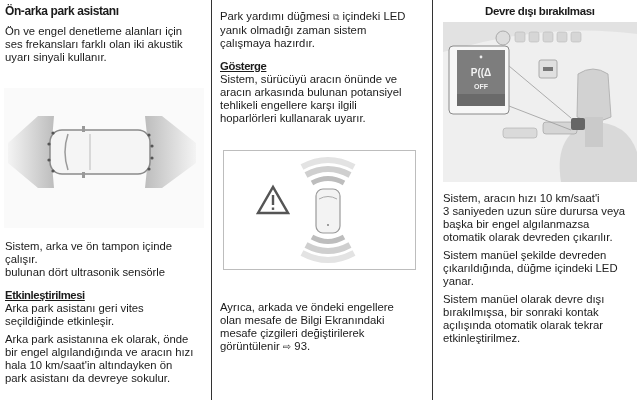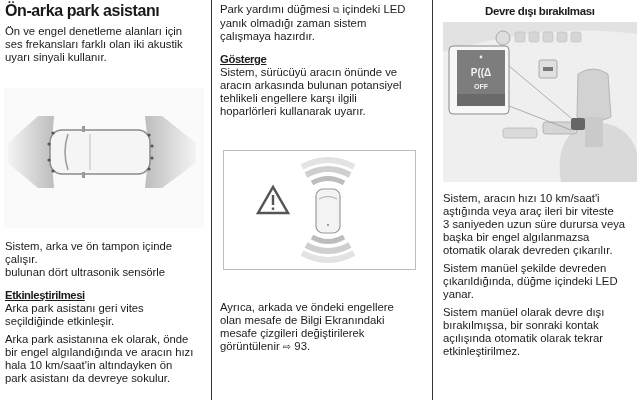--- a/index.html
+++ b/index.html
@@ -8,21 +8,21 @@
     font-family: "Liberation Sans", sans-serif; color: #1a1a1a;
     position: relative;
   }
   .col { position: absolute; top: 0; height: 400px; box-sizing: border-box; }
   .col1 { left: 5px; width: 200px; }
   .col2 { left: 220px; width: 195px; }
   .col3 { left: 443px; width: 196px; }
   .divider { position: absolute; top: 0; width: 1px; height: 400px; background: #333; }
   .d1 { left: 211px; }
   .d2 { left: 432px; }
-  .h1 { font-weight: bold; font-size: 16px; letter-spacing: -0.4px; margin: 3px 0 0 0; line-height: 16px; }
+  .h1 { font-weight: bold; font-size: 12px; letter-spacing: -0.4px; margin: 3px 0 0 0; line-height: 16px; }
   .h2 { font-weight: bold; font-size: 11.3px; letter-spacing: -0.4px; margin: 0; line-height: 13px; text-decoration: underline; }
   p { font-size: 11.3px; line-height: 13px; margin: 0; }
   .gap { margin-top: 5px; }
   .fig { position: absolute; font-weight: bold; }
   svg { display: block; }
 </style>
 </head>
 <body>
 
 <div class="divider d1"></div>
@@ -79,21 +79,21 @@
   <p>seçildiğinde etkinleşir.</p>
   <div class="gap">
     <p>Arka park asistanına ek olarak, önde</p>
     <p>bir engel algılandığında ve aracın hızı</p>
     <p>hala 10 km/saat'in altındayken ön</p>
     <p>park asistanı da devreye sokulur.</p>
   </div>
 </div>
 
 <div class="col col2">
-  <div style="margin-top:3px">
+  <div style="margin-top:10px">
     <p><span>Park yardımı düğmesi</span> <span style="font-size:9px;color:#555;">⧉</span> <span>içindeki LED</span></p>
     <p>yanık olmadığı zaman sistem</p>
     <p>çalışmaya hazırdır.</p>
   </div>
   <div class="h2" style="margin-top:10px">Gösterge</div>
   <p>Sistem, sürücüyü aracın önünde ve</p>
   <p>aracın arkasında bulunan potansiyel</p>
   <p>tehlikeli engellere karşı ilgili</p>
   <p>hoparlörleri kullanarak uyarır.</p>
 </div>
@@ -155,21 +155,20 @@
     <rect x="14" y="28" width="48" height="56" fill="#7d7d7d"></rect>
     <rect x="14" y="72" width="48" height="12" fill="#6a6a6a"></rect>
     <circle cx="38" cy="35" r="1.4" fill="#eee"></circle>
     <text x="38" y="54" text-anchor="middle" font-family="Liberation Sans, sans-serif" font-size="10" fill="#f2f2f2">P((Δ</text>
     <text x="38" y="67" text-anchor="middle" font-family="Liberation Sans, sans-serif" font-size="7" fill="#f2f2f2">OFF</text>
   </svg>
 </div>
 
 <div class="col col3" style="top:192px;height:auto;">
   <p>Sistem, aracın hızı 10 km/saat'i</p>
-  <p>aştığında veya araç ileri bir viteste</p>
   <p>3 saniyeden uzun süre durursa veya</p>
   <p>başka bir engel algılanmazsa</p>
   <p>otomatik olarak devreden çıkarılır.</p>
   <div class="gap">
     <p>Sistem manüel şekilde devreden</p>
     <p>çıkarıldığında, düğme içindeki LED</p>
     <p>yanar.</p>
   </div>
   <div class="gap">
     <p>Sistem manüel olarak devre dışı</p>

